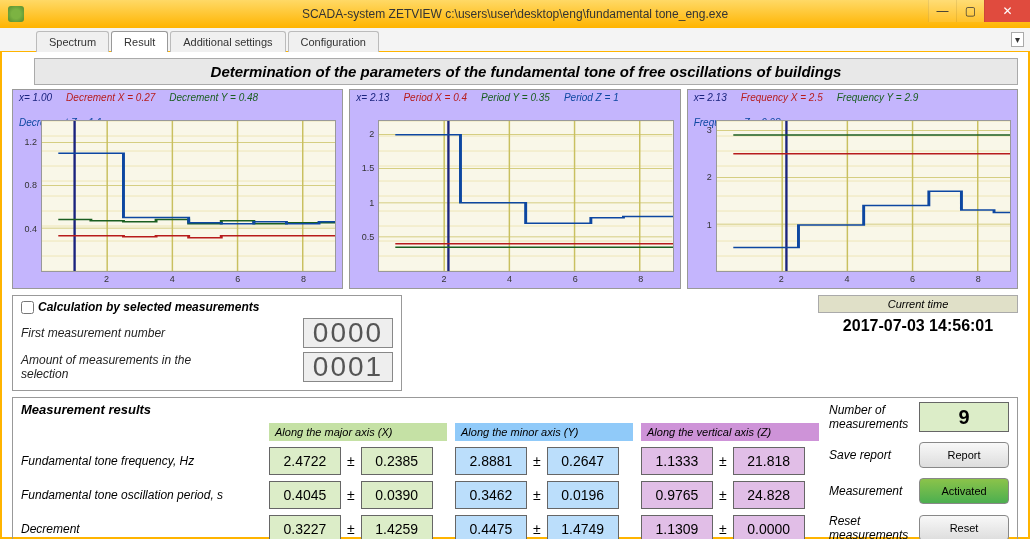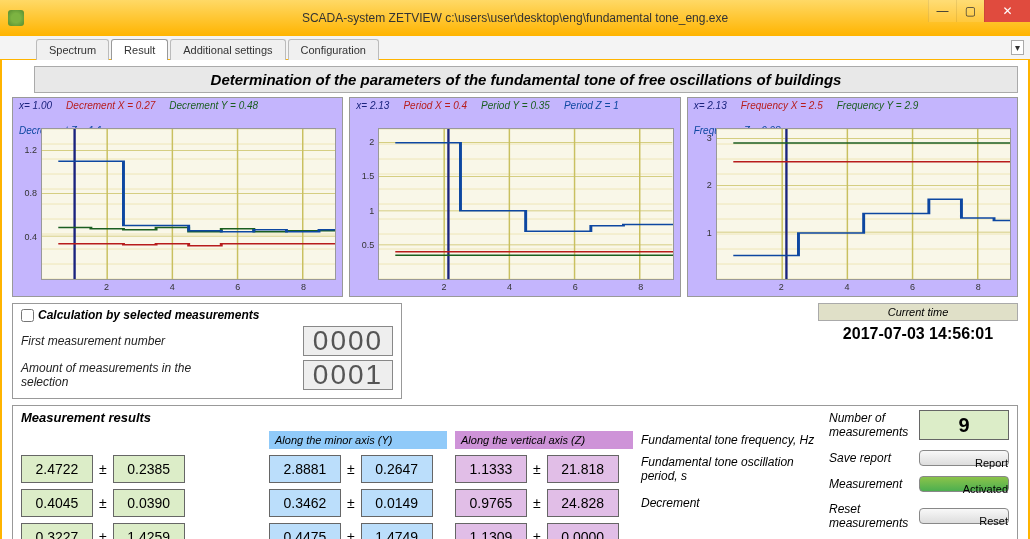--- a/index.html
+++ b/index.html
@@ -1,19 +1,19 @@
 <!DOCTYPE html>
 <html><head>
 <meta charset="utf-8">
 <style>
   * { box-sizing: border-box; margin: 0; padding: 0; }
   body { font-family: Tahoma, Arial, sans-serif; font-size: 11px; background: #fff; width: 1030px; height: 539px; overflow: hidden; }
   
   
-  .titlebar { height: 36px; background: linear-gradient(#ffd966, #ffb400); display: flex; align-items: center; justify-content: center; position: relative; }
+  .titlebar { height: 28px; background: linear-gradient(#ffd966, #ffb400); display: flex; align-items: center; justify-content: center; position: relative; }
   .titlebar .icon { position: absolute; left: 8px; width: 16px; height: 16px; background: radial-gradient(circle, #7cb342 40%, #558b2f 100%); border-radius: 3px; }
   .titlebar .title { font-size: 12px; color: #333; }
   .win-controls { position: absolute; right: 0; top: 0; display: flex; height: 22px; }
   .win-btn { width: 28px; height: 22px; display: flex; align-items: center; justify-content: center; font-size: 12px; color: #333; border-left: 1px solid rgba(0,0,0,0.08); background: rgba(255,255,255,0.1); }
   .win-btn.close { background: #e04b3e; color: #fff; width: 46px; }
   
   
   .tabs { height: 24px; background: #f4f4f4; display: flex; align-items: flex-end; padding-left: 36px; border-bottom: 1px solid #ffb400; position: relative; }
   .tab { padding: 4px 12px; border: 1px solid #bbb; border-bottom: none; background: #f0f0f0; font-size: 11px; color: #333; border-radius: 3px 3px 0 0; margin-right: 2px; position: relative; top: 1px; }
   .tab.active { background: #fff; font-weight: 500; border-color: #999; z-index: 2; }
@@ -67,21 +67,21 @@
   .row-label { font-style: italic; font-size: 12px; }
   .val-cell { display: flex; align-items: center; gap: 4px; }
   .val-box { width: 72px; height: 28px; border: 1px solid #666; font-size: 14px; text-align: center; line-height: 26px; }
   .val-box.axis-x { background: #dcedc8; }
   .val-box.axis-y { background: #bbdefb; }
   .val-box.axis-z { background: #e1bee7; }
   .pm { font-size: 14px; padding: 0 2px; }
   
   .results-right { width: 210px; padding-left: 10px; display: grid; grid-template-columns: 1fr 90px; gap: 10px 6px; align-content: start; align-items: center; font-style: italic; font-size: 12px; }
   .count-box { height: 30px; background: #dcedc8; border: 1px solid #666; font-size: 20px; text-align: center; line-height: 28px; font-weight: bold; font-style: normal; }
-  .btn { height: 16px; border: 1px solid #888; border-radius: 4px; background: linear-gradient(#f8f8f8,#ddd); font-size: 11px; text-align: right; line-height: 24px; font-style: normal; }
+  .btn { height: 26px; border: 1px solid #888; border-radius: 4px; background: linear-gradient(#f8f8f8,#ddd); font-size: 11px; text-align: center; line-height: 24px; font-style: normal; }
   .btn.green { background: linear-gradient(#8bc34a,#4caf50); color: #000; font-weight: 500; }
 </style>
 </head>
 <body>
 
 <div class="titlebar">
   <div class="icon"></div>
   <div class="title">SCADA-system ZETVIEW c:\users\user\desktop\eng\fundamental tone_eng.exe</div>
   <div class="win-controls">
     <div class="win-btn">—</div>
@@ -262,20 +262,21 @@
       <div class="time-label">Current time</div>
       <div class="time-val">2017-07-03 14:56:01</div>
     </div>
   </div>
 
   <div class="results-box">
     <div class="results-left">
       <div class="results-title">Measurement results</div>
       <div class="results-grid">
         <div></div>
+        <div class="axis-header axis-x">Along the major axis (X)</div>
         <div class="axis-header axis-y">Along the minor axis (Y)</div>
         <div class="axis-header axis-z">Along the vertical axis (Z)</div>
 
       <div class="row-label">Fundamental tone frequency, Hz</div>
           <div class="val-cell">
             <div class="val-box axis-x">2.4722</div>
             <div class="pm">±</div>
             <div class="val-box axis-x">0.2385</div>
           </div>
           <div class="val-cell">
@@ -290,21 +291,21 @@
           </div>
           <div class="row-label">Fundamental tone oscillation period, s</div>
           <div class="val-cell">
             <div class="val-box axis-x">0.4045</div>
             <div class="pm">±</div>
             <div class="val-box axis-x">0.0390</div>
           </div>
           <div class="val-cell">
             <div class="val-box axis-y">0.3462</div>
             <div class="pm">±</div>
-            <div class="val-box axis-y">0.0149</div>
+            <div class="val-box axis-y">0.0196</div>
           </div>
           <div class="val-cell">
             <div class="val-box axis-z">0.9765</div>
             <div class="pm">±</div>
             <div class="val-box axis-z">24.828</div>
           </div>
           <div class="row-label">Decrement</div>
           <div class="val-cell">
             <div class="val-box axis-x">0.3227</div>
             <div class="pm">±</div>

